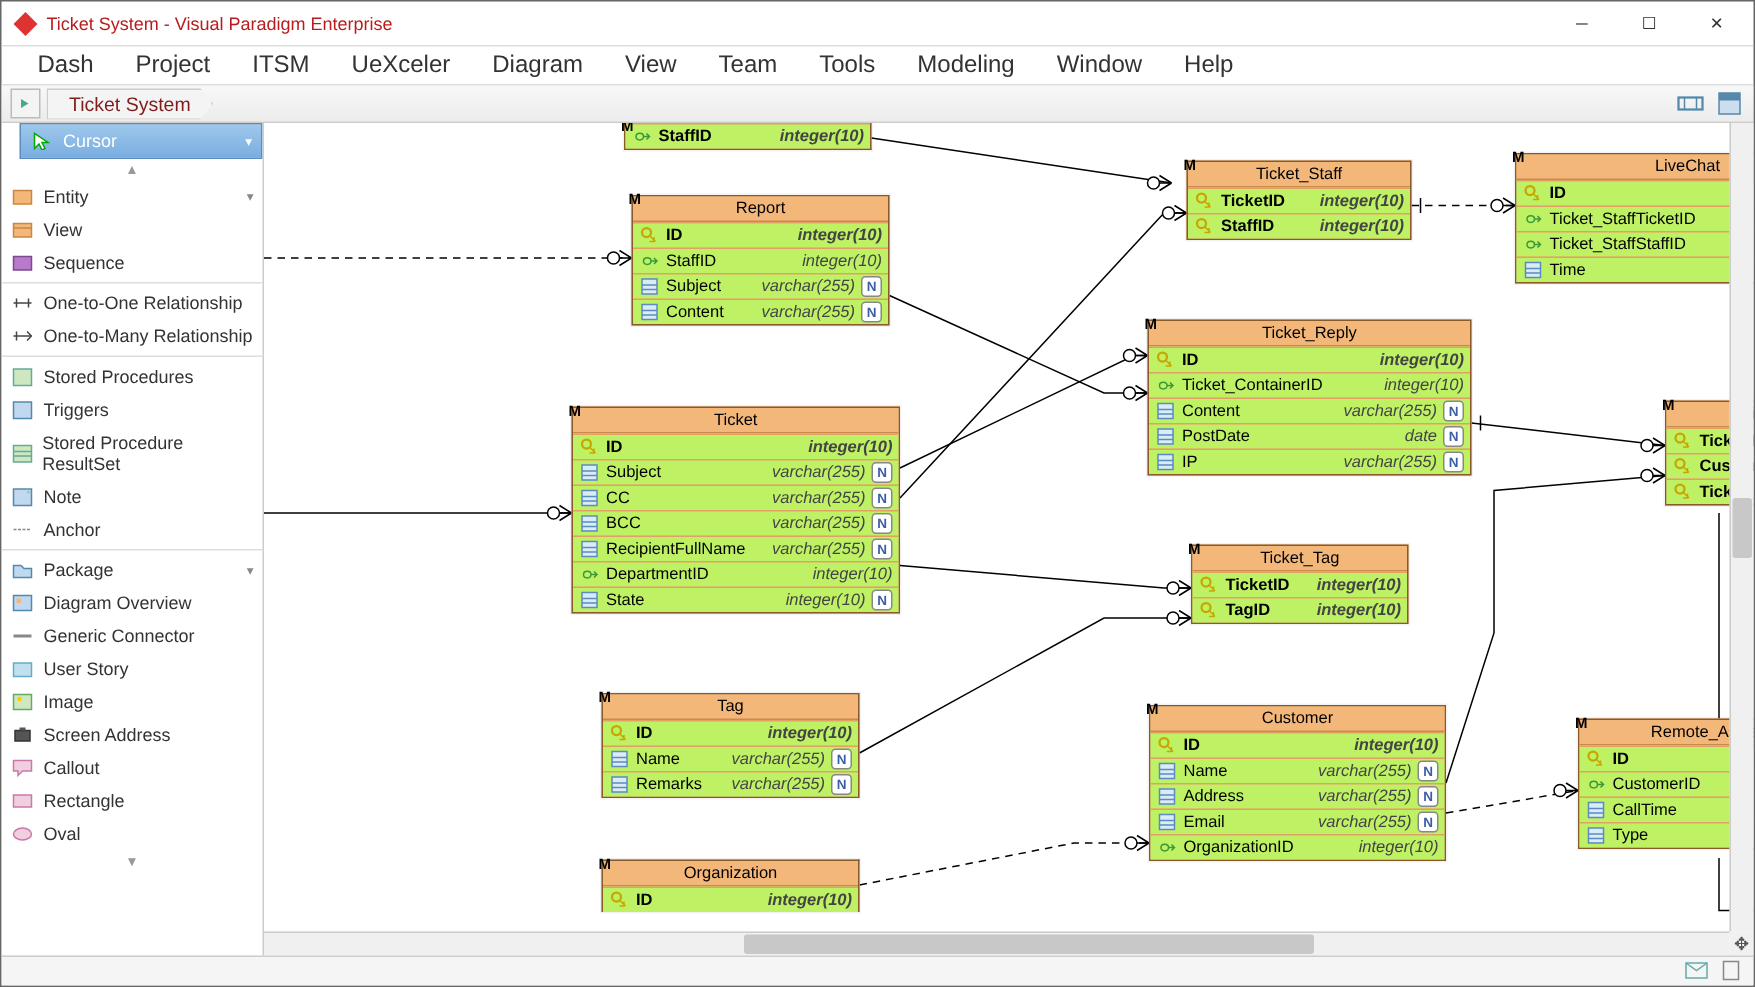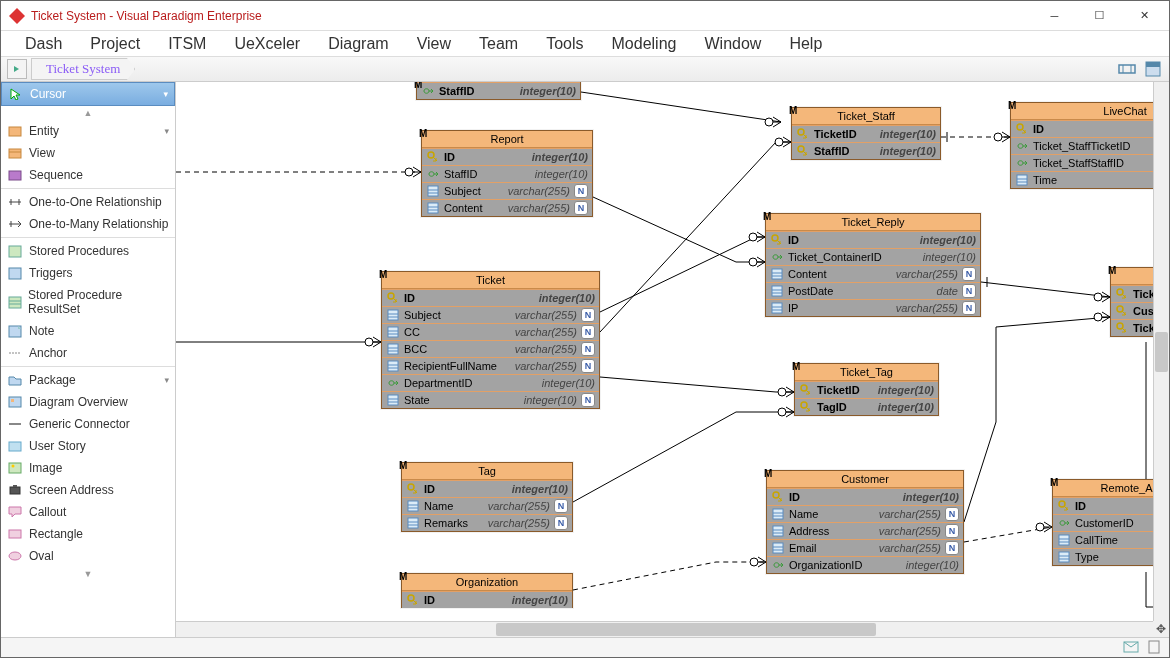--- a/index.html
+++ b/index.html
@@ -8,38 +8,38 @@
 .titlebar { height: 30px; display: flex; align-items: center; padding: 0 2px 0 8px; border-bottom: 1px solid #ddd; }
 .titlebar .logo { width: 16px; height: 16px; margin-right: 6px; }
 .titlebar .title { font-size: 12px; color: #b91c1c; flex: 1; }
 .titlebar .winbtn { width: 45px; height: 29px; display: flex; align-items: center; justify-content: center; font-size: 11px; color: #333; }
 
 .menubar { height: 25px; display: flex; align-items: center; padding: 0 10px; }
 .menubar .item { padding: 3px 14px; font-size: 16px; color: #333; }
 
 .toolbar { height: 26px; display: flex; align-items: center; padding: 0 6px; background: linear-gradient(#f8f8f8,#ececec); border-top: 1px solid #ddd; border-bottom: 1px solid #ccc; gap: 4px; }
 .toolbar .crumb-btn { width: 20px; height: 20px; border: 1px solid #bbb; background: #f4f4f4; display:flex; align-items:center; justify-content:center; }
-.toolbar .breadcrumb { padding: 2px 14px; font-size: 13px; color: #8b5cf6; background: #f4f4f4; border: 1px solid #ccc; clip-path: polygon(0 0, 92% 0, 100% 50%, 92% 100%, 0 100%); font-family: Liberation Serif, serif; }
+.toolbar .breadcrumb { padding: 2px 14px; font-size: 13px; color: #7f1d1d; background: #f4f4f4; border: 1px solid #ccc; clip-path: polygon(0 0, 92% 0, 100% 50%, 92% 100%, 0 100%); }
 .toolbar .right { margin-left: auto; display: flex; gap: 6px; }
 .toolbar .icon-btn { width: 20px; height: 20px; }
 
 .main { display: flex; height: calc(100% - 30px - 25px - 26px - 20px); }
 
 .palette { width: 175px; border-right: 1px solid #ccc; overflow: hidden; background: #fff; font-size: 12px; }
 .palette .tool { display: flex; align-items: center; padding: 4px 6px; gap: 6px; color: #333; }
-.palette .tool.selected { background: linear-gradient(#9ec8ec,#7aade0); color: #fff; border: 1px solid #5a8cc0; }
+.palette .tool.selected { background: linear-gradient(#9ec8ec,#7aade0); color: #fff; border: 1px solid #5a8cc0; margin-left: 12px; }
 .palette .collapse { text-align: center; color: #999; font-size: 9px; padding: 2px 0; }
 .palette .sep { border-top: 1px solid #ddd; margin: 2px 0; }
 .palette .tool .ico { width: 16px; height: 14px; display:flex; align-items:center; justify-content:center; }
 
 .canvas { flex: 1; position: relative; overflow: hidden; background: #fff; }
 
 .entity { position: absolute; border: 1px solid #8a5a2a; background: #f4b77a; font-size: 11px; box-shadow: 0 0 0 1px rgba(0,0,0,0.05); }
 .entity .hdr { text-align: center; font-weight: normal; padding: 2px 4px; border-bottom: 1px solid #c98a4a; background: #f4b77a; font-size: 11px; }
-.entity .row { display: flex; align-items: center; padding: 1px 4px; gap: 4px; border-top: 1px solid #e2a066; background: #a3a3a3; }
+.entity .row { display: flex; align-items: center; padding: 1px 4px; gap: 4px; border-top: 1px solid #e2a066; background: #bef264; }
 .entity .row .ico { width: 14px; height: 14px; flex:none; }
 .entity .row .name { flex: 1; white-space: nowrap; }
 .entity .row .type { font-style: italic; color: #444; white-space: nowrap; }
 .entity .row .null { width: 14px; height: 14px; background: #fff; border:1px solid #888; border-radius:3px; font-size:9px; font-weight:bold; text-align:center; line-height:12px; color:#3a5da8; flex:none; }
 .entity .row.bold .name, .entity .row.bold .type { font-weight: bold; }
 .entity .marker { position: absolute; top: -3px; left: -3px; font-size: 10px; font-weight: bold; color: #000; }
 
 svg.lines { position: absolute; inset: 0; width: 100%; height: 100%; pointer-events: none; }
 
 .scrollbar-h { position: absolute; left: 175px; right: 16px; bottom: 20px; height: 16px; background: #f0f0f0; border-top: 1px solid #ccc; }

